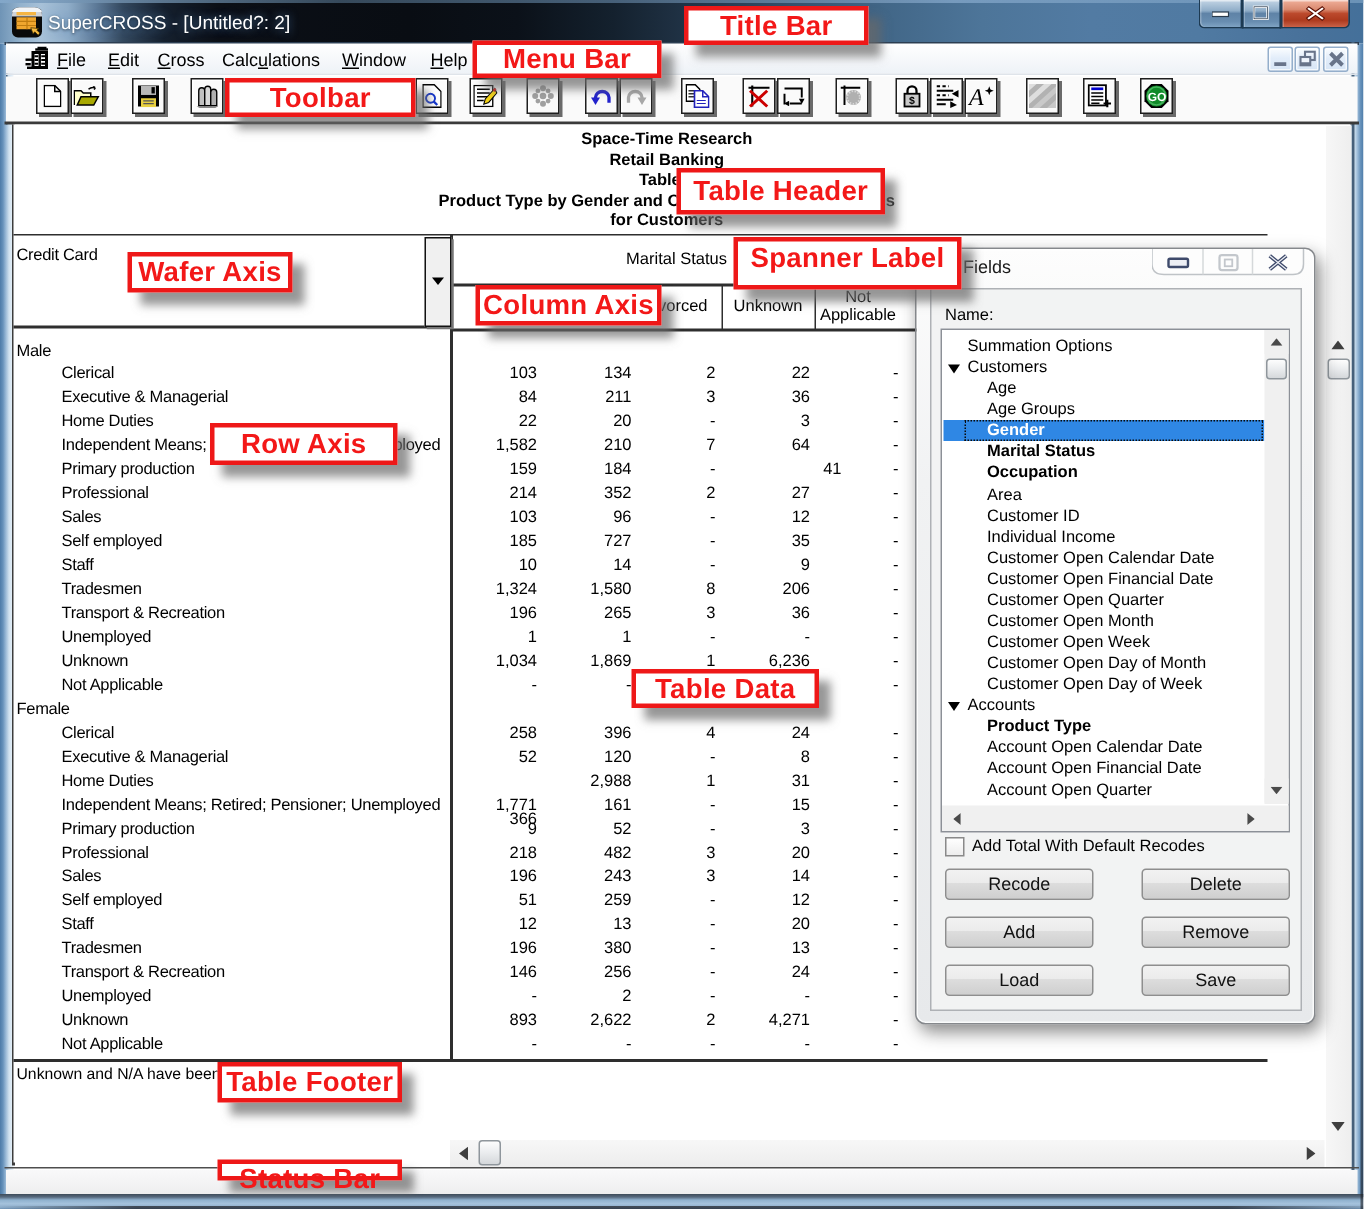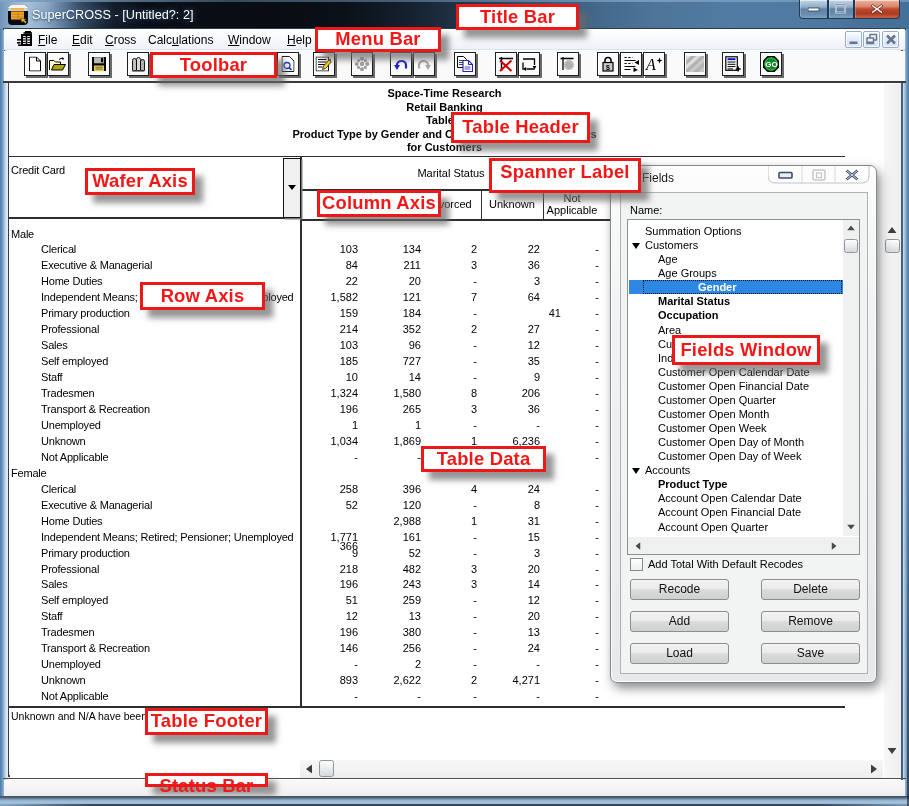--- a/index.html
+++ b/index.html
@@ -77,21 +77,21 @@
 #fwin { position:absolute; left:610px; top:165px; width:267px; height:518px; border-radius:7px;
  background:linear-gradient(to bottom,#fdfdfd,#f1f2f3 30%,#e7e9eb); border:1px solid #85888c;
  box-shadow:inset 0 0 0 1px rgba(255,255,255,.8); }
 #fwtitle { position:absolute; left:642px; top:171px; font-size:12px; color:#1a1a1a; }
 #fclient { position:absolute; left:620px; top:192px; width:248px; height:482px; background:#f2f3f3; border:1px solid #aeb1b5; }
 #fname { position:absolute; left:630px; top:204px; font-size:11px; }
 #flistclip { position:absolute; left:628px; top:220px; width:215px; height:316px; overflow:hidden; }
 #flist { position:absolute; left:627px; top:219px; width:233px; height:336px; background:#fff; border:1px solid #8c9097; }
 .fi { position:absolute; font-size:11px; color:#000; white-space:nowrap; }
 .fb { font-weight:bold; }
-.fw { color:#fff;margin-left:40px; }
+.fw { color:#fff; }
 .fsel { position:absolute; width:214px; height:14px; background:#2f87e4; }
 .fselb { position:absolute; width:199px; height:14px; border:1px dotted #0a0a0a; }
 .farr { position:absolute; width:0; height:0; border:4.5px solid transparent; border-top:6px solid #000; }
 #flvs { position:absolute; left:843px; top:220px; width:16px; height:316px; background:#f0f0f0; }
 #flhs { position:absolute; left:628px; top:536.5px; width:231px; height:17px; background:#f0f0f0; }
 #fcheck { position:absolute; left:630px; top:558px; width:13px; height:13px; background:linear-gradient(to bottom,#fff,#ededed); border:1px solid #8a8a8a; }
 #fchklbl { position:absolute; left:648px; top:558px; font-size:11px; }
 .fbtn { position:absolute; width:99px; height:21px; border:1px solid #8e8e8e; border-radius:3px;
  background:linear-gradient(to bottom,#f2f2f2 0%,#ebebeb 45%,#dddddd 46%,#cfcfcf 100%);
  font-size:12px; text-align:center; line-height:19px; color:#111; }
@@ -406,21 +406,21 @@
 <div class="tn" style="left:485px;top:259.4px">36</div>
 <div class="tn" style="left:544px;top:259.4px">-</div>
 <div class="tl" style="left:41px;top:275.4px">Home Duties</div>
 <div class="tn" style="left:303px;top:275.4px">22</div>
 <div class="tn" style="left:366px;top:275.4px">20</div>
 <div class="tn" style="left:422px;top:275.4px">-</div>
 <div class="tn" style="left:485px;top:275.4px">3</div>
 <div class="tn" style="left:544px;top:275.4px">-</div>
 <div class="tl" style="left:41px;top:291.3px">Independent Means; Retired; Pensioner; Unemployed</div>
 <div class="tn" style="left:303px;top:291.3px">1,582</div>
-<div class="tn" style="left:366px;top:291.3px">121</div>
+<div class="tn" style="left:366px;top:291.3px">210</div>
 <div class="tn" style="left:422px;top:291.3px">7</div>
 <div class="tn" style="left:485px;top:291.3px">64</div>
 <div class="tn" style="left:544px;top:291.3px">-</div>
 <div class="tl" style="left:41px;top:307.2px">Primary production</div>
 <div class="tn" style="left:303px;top:307.2px">159</div>
 <div class="tn" style="left:366px;top:307.2px">184</div>
 <div class="tn" style="left:422px;top:307.2px">-</div>
 <div class="tn" style="left:506px;top:307.2px">41</div>
 <div class="tn" style="left:544px;top:307.2px">-</div>
 <div class="tl" style="left:41px;top:323.2px">Professional</div>
@@ -670,17 +670,16 @@
 <div class="fbtn" style="left:761px;top:643px">Save</div>
 
 <div class="co" style="left:456px;top:4px;width:123px;height:26px;line-height:19px">Title Bar</div>
 <div class="co" style="left:315px;top:27px;width:126px;height:25px;line-height:18px">Menu Bar</div>
 <div class="co" style="left:451px;top:112px;width:139px;height:31px;line-height:24px">Table Header</div>
 <div class="co" style="left:150px;top:52px;width:127px;height:26px;line-height:19px">Toolbar</div>
 <div class="co" style="left:85px;top:168px;width:110px;height:27px;line-height:20px">Wafer Axis</div>
 <div class="co" style="left:489px;top:158px;width:152px;height:35px;line-height:22px">Spanner Label</div>
 <div class="co" style="left:317px;top:190px;width:124px;height:27px;line-height:20px">Column Axis</div>
 <div class="co" style="left:140px;top:282px;width:125px;height:28px;line-height:21px">Row Axis</div>
-<div class="co" style="left:672px;top:335px;width:148px;height:30px;line-height:23px">Fields Window</div>
 <div class="co" style="left:421px;top:446px;width:125px;height:26px;line-height:19px">Table Data</div>
 <div class="co" style="left:145px;top:708px;width:123px;height:27px;line-height:20px">Table Footer</div>
 <div class="co" style="left:145px;top:773px;width:123px;height:14px;line-height:20px">Status Bar</div>
 </div>
 
 </body></html>

